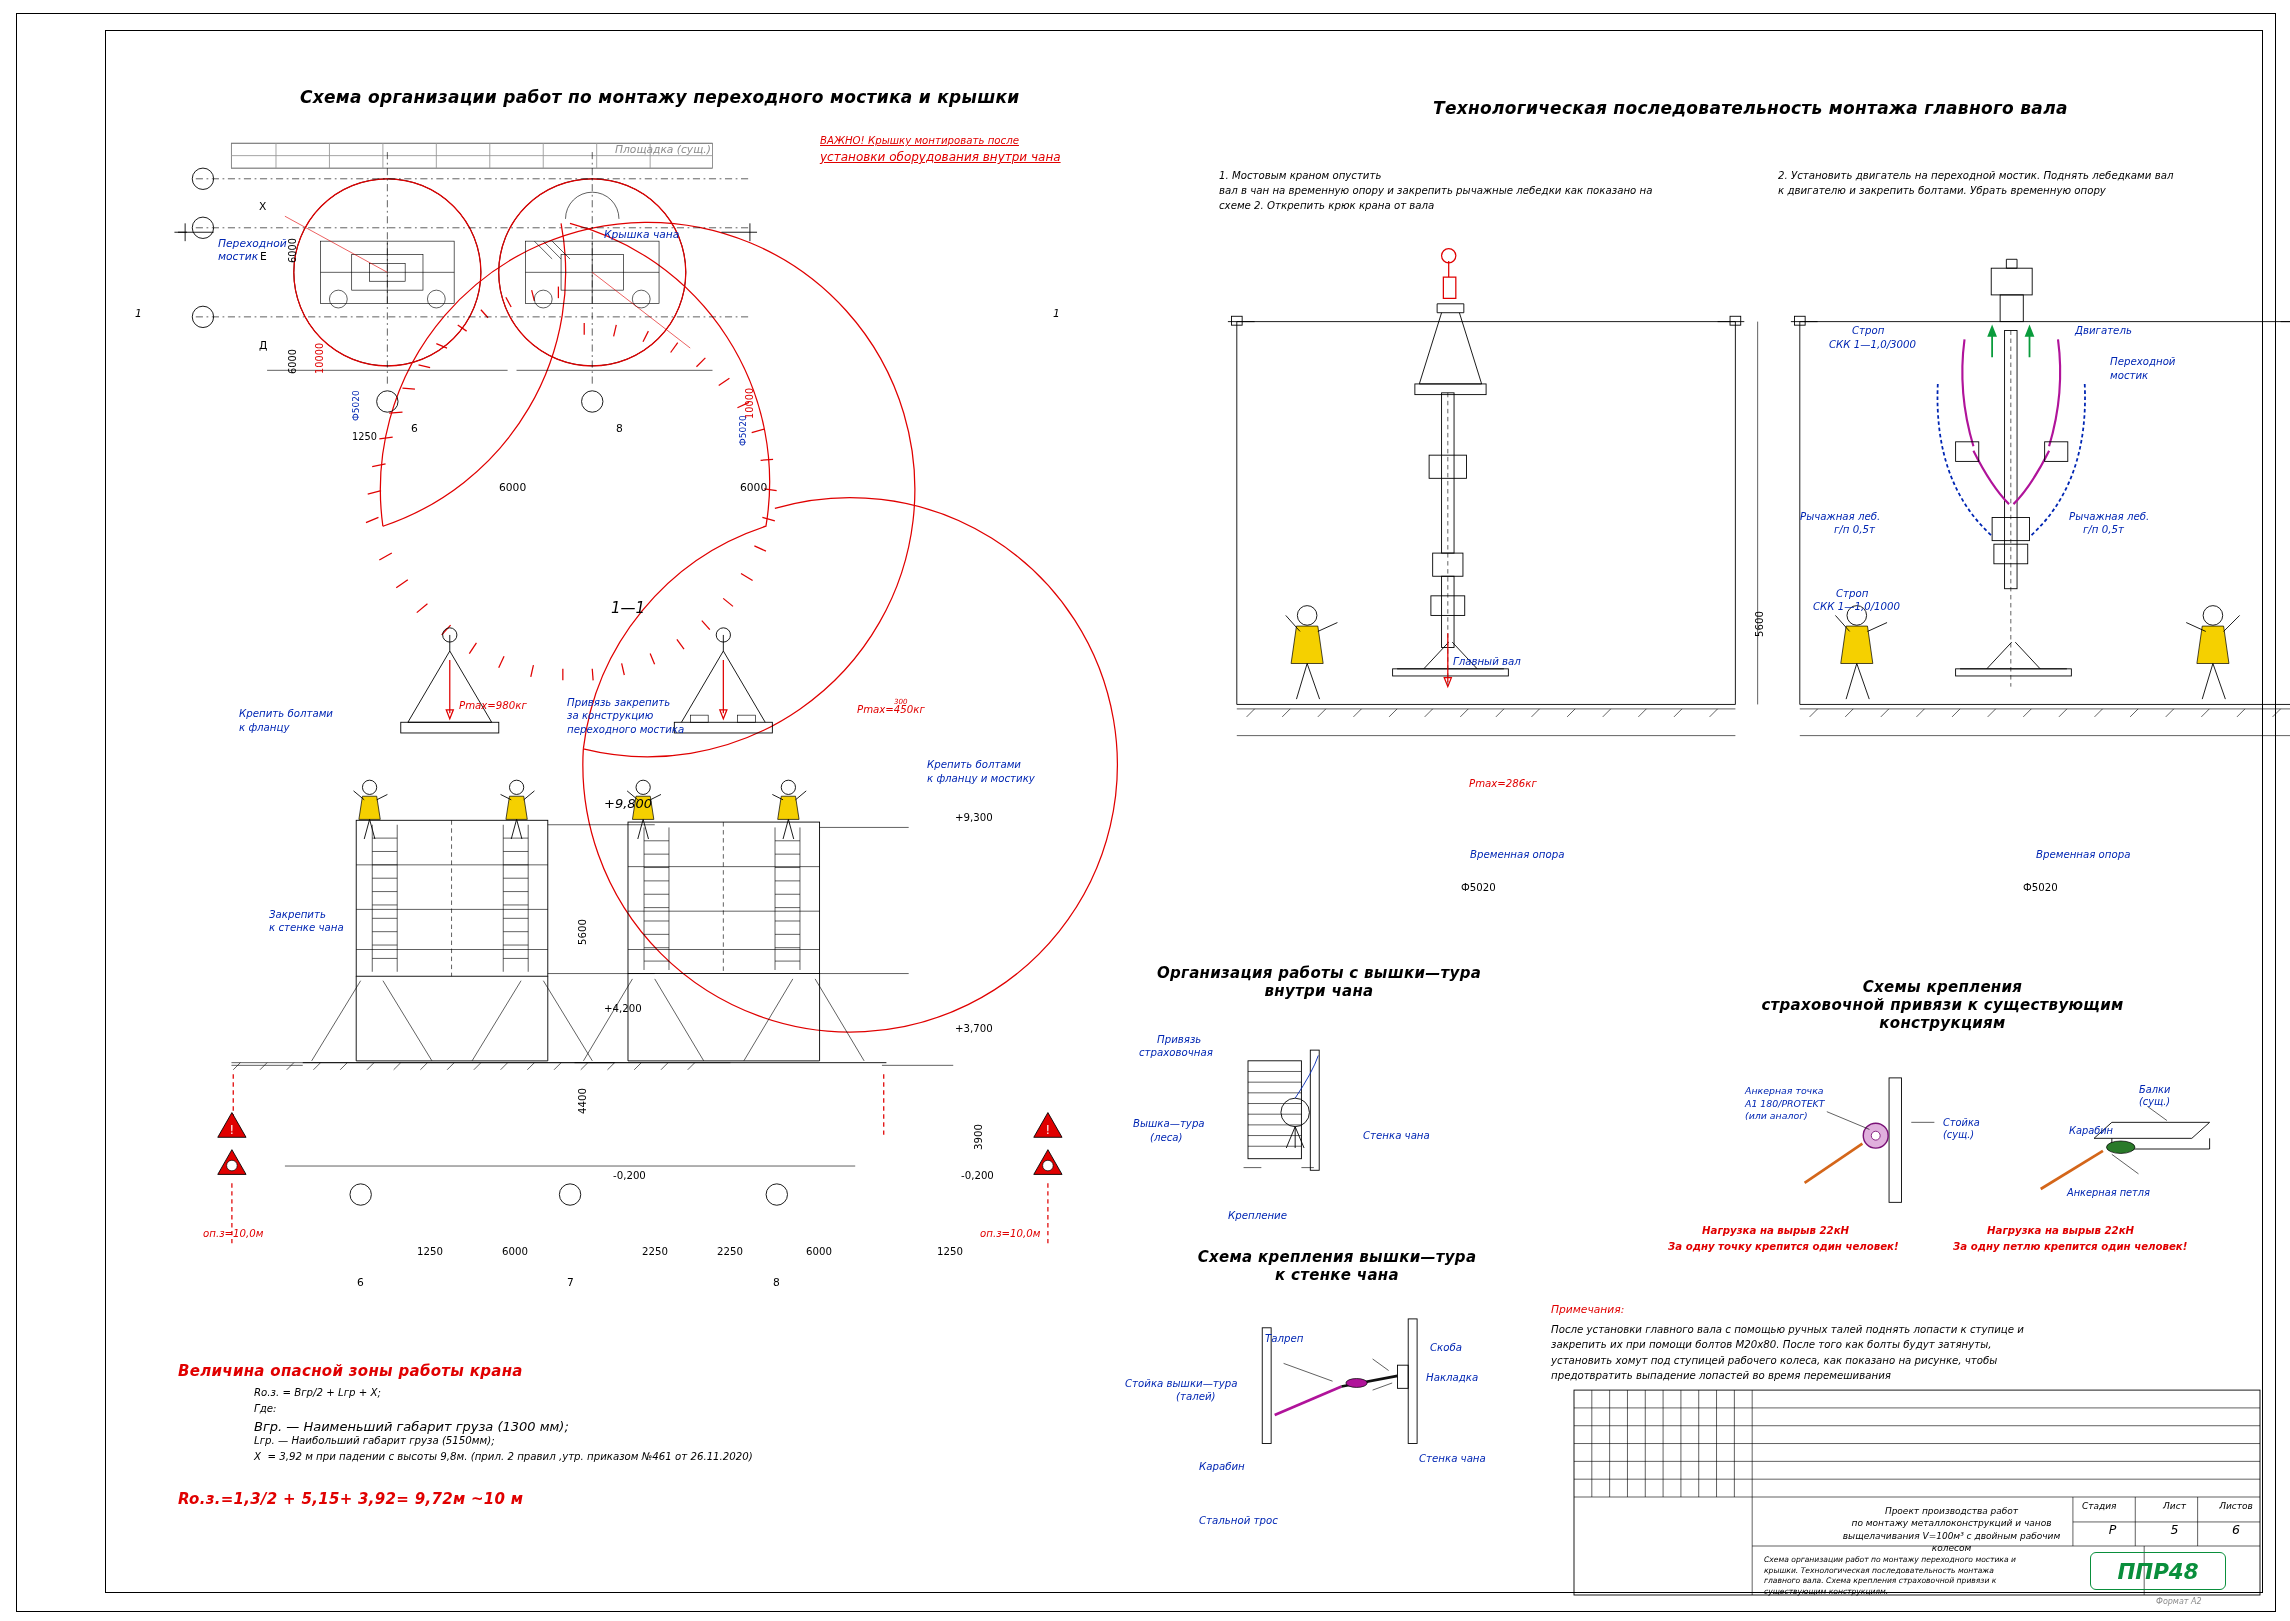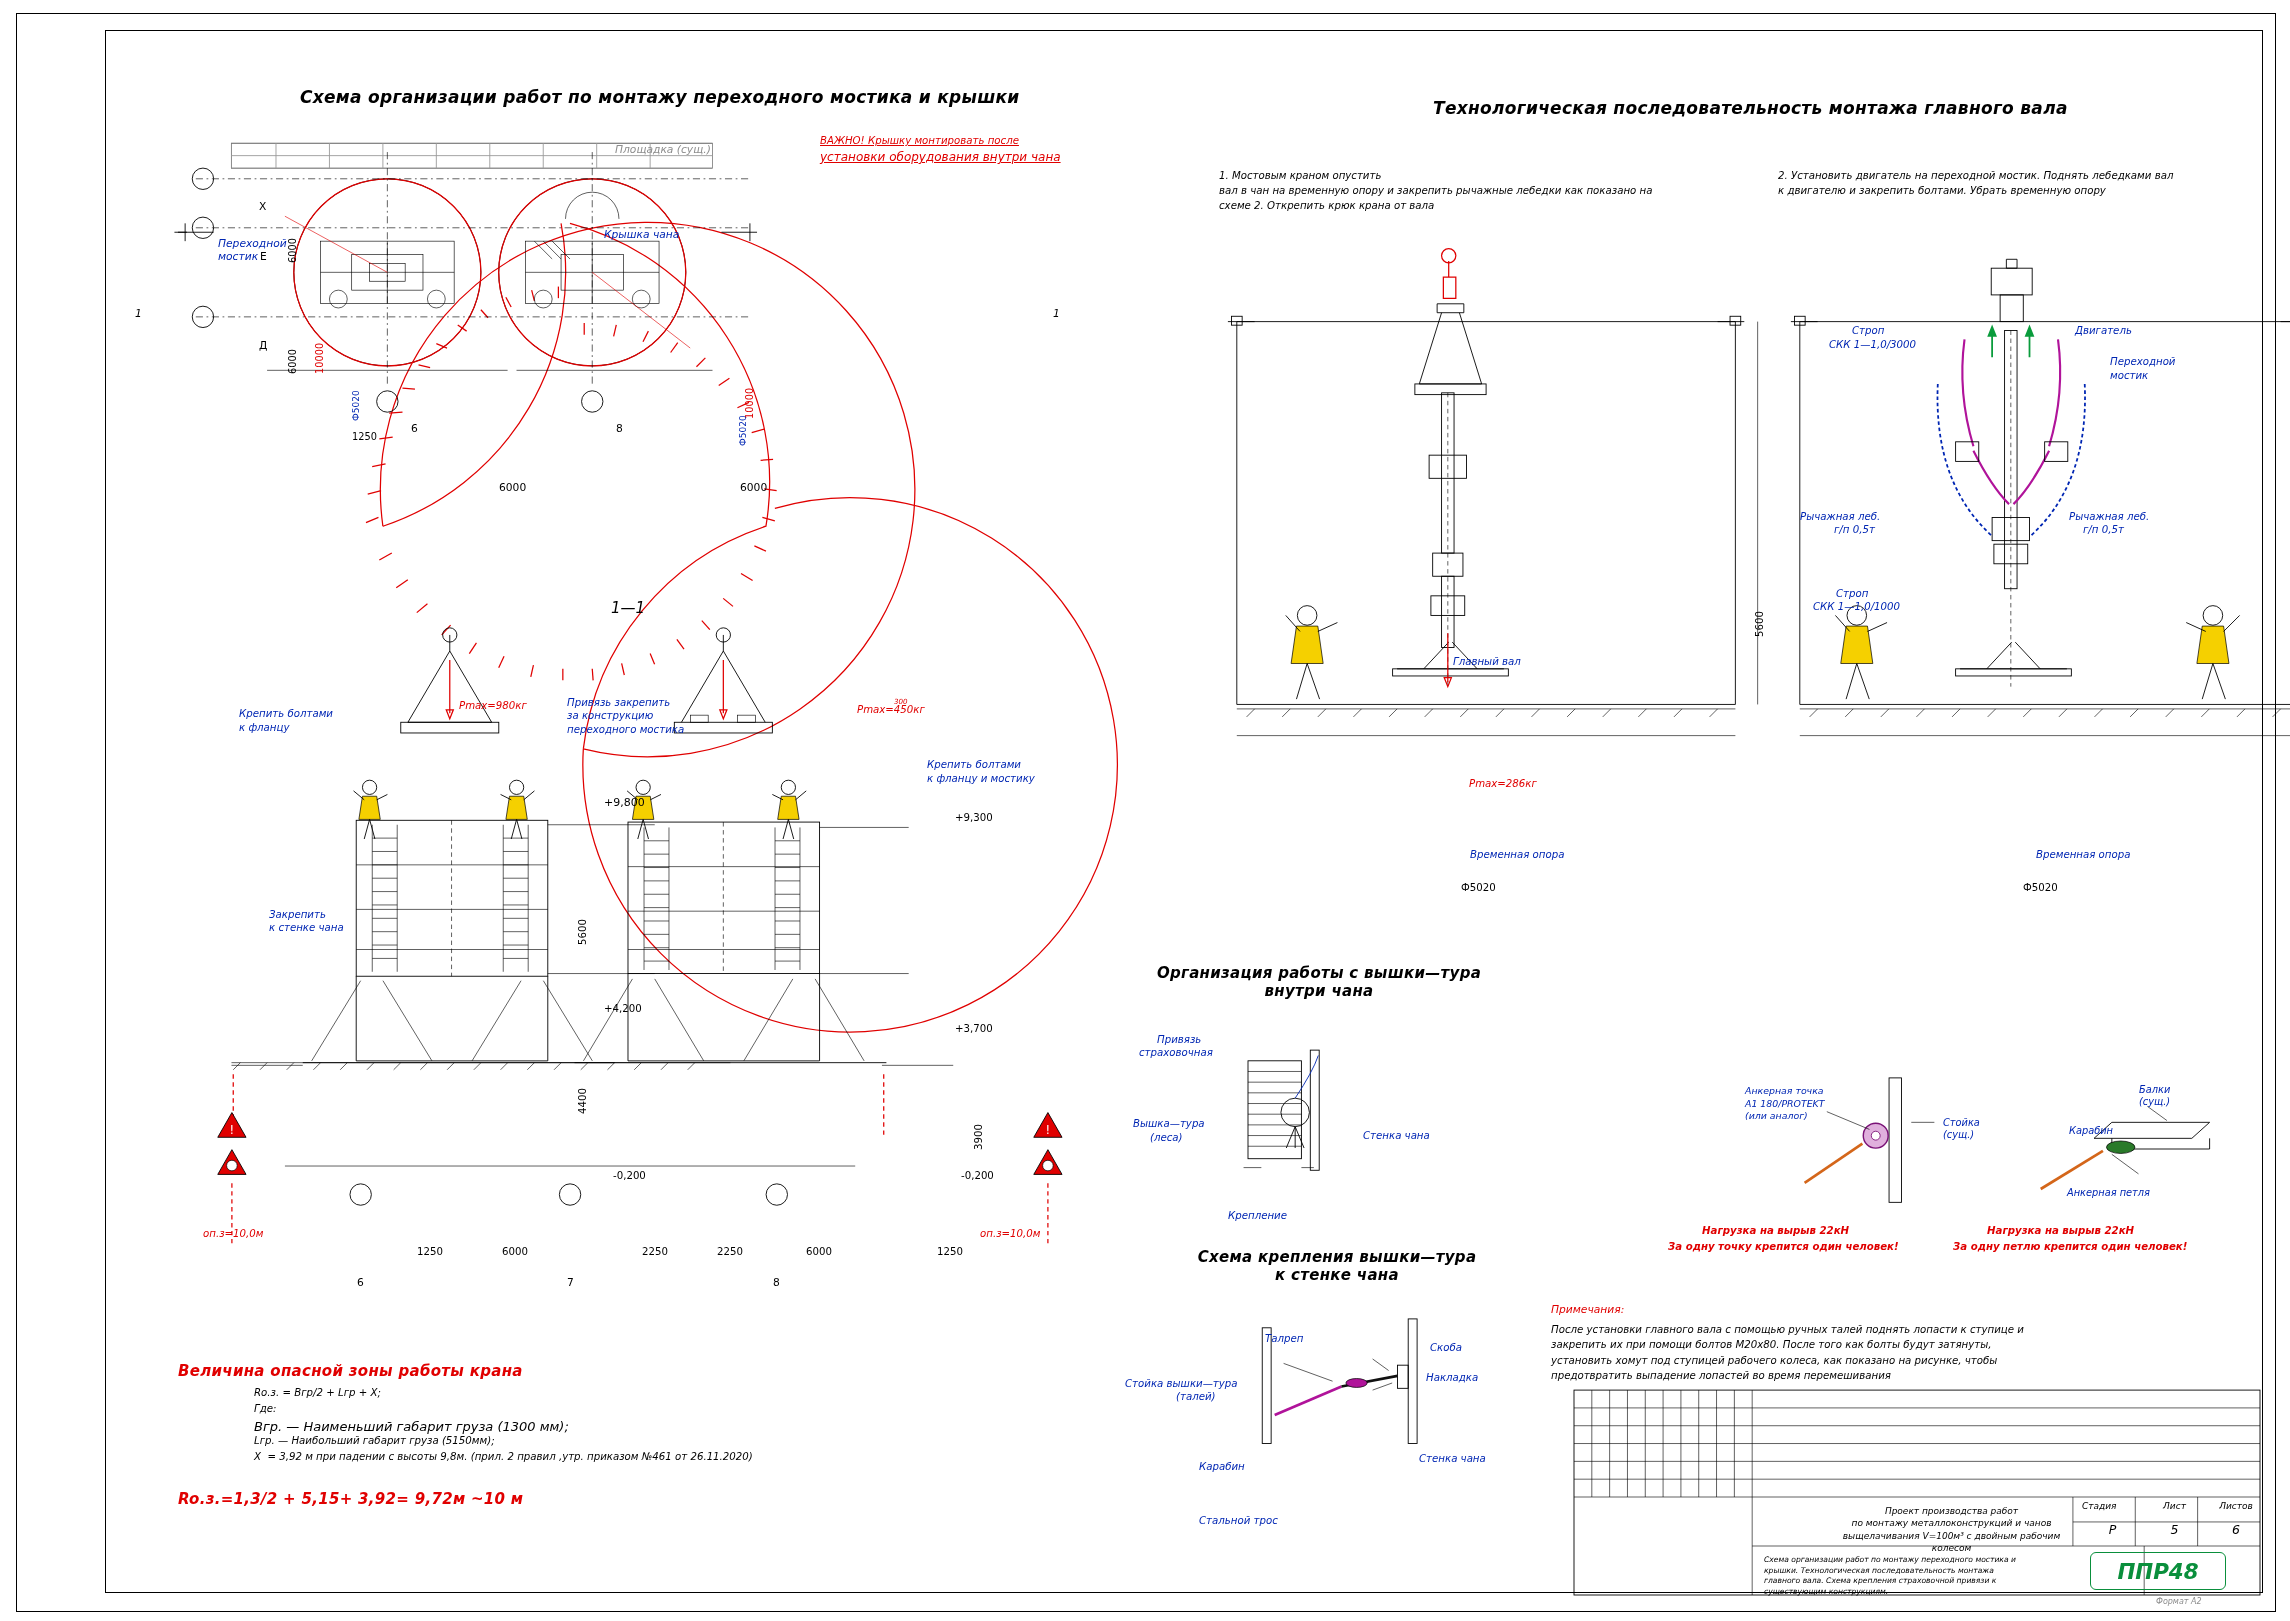--- a/index.html
+++ b/index.html
@@ -266,21 +266,21 @@
   <div class="t blue ital" style="left:567px;top:697px;font-size:10.2px;">Привязь закрепить</div>
   <div class="t blue ital" style="left:567px;top:710px;font-size:10.2px;">за конструкцию</div>
   <div class="t blue ital" style="left:567px;top:724px;font-size:10.2px;">переходного мостика</div>
   <div class="t red ital" style="left:857px;top:704px;font-size:10.2px;">Pmax=450кг</div>
   <div class="t red ital" style="left:894px;top:697px;font-size:7.1px;">300</div>
   <div class="t blue ital" style="left:927px;top:759px;font-size:10.2px;">Крепить болтами</div>
   <div class="t blue ital" style="left:927px;top:773px;font-size:10.2px;">к фланцу и мостику</div>
   <div class="t blue ital" style="left:269px;top:909px;font-size:10.2px;">Закрепить</div>
   <div class="t blue ital" style="left:269px;top:922px;font-size:10.2px;">к стенке чана</div>
 
-  <div class="t black" style="left:604px;top:796px;font-size:11px;">+9,800</div>
+  <div class="t black" style="left:604px;top:796px;font-size:13px;font-style:italic;">+9,800</div>
   <div class="t black" style="left:955px;top:812px;font-size:10.2px;">+9,300</div>
   <div class="t black" style="left:604px;top:1003px;font-size:10.2px;">+4,200</div>
   <div class="t black" style="left:955px;top:1023px;font-size:10.2px;">+3,700</div>
   <div class="t black" style="left:613px;top:1170px;font-size:10.2px;">-0,200</div>
   <div class="t black" style="left:961px;top:1170px;font-size:10.2px;">-0,200</div>
   <div class="t black" style="left:577px;top:945px;font-size:10.2px;transform:rotate(-90deg);transform-origin:left top;">5600</div>
   <div class="t black" style="left:577px;top:1114px;font-size:10.2px;transform:rotate(-90deg);transform-origin:left top;">4400</div>
   <div class="t black" style="left:973px;top:1150px;font-size:10.2px;transform:rotate(-90deg);transform-origin:left top;">3900</div>
   <div class="t red ital" style="left:203px;top:1228px;font-size:10.2px;">оп.з=10,0м</div>
   <div class="t red ital" style="left:980px;top:1228px;font-size:10.2px;">оп.з=10,0м</div>
@@ -457,20 +457,23 @@
   </svg>
   <div class="t blue ital" style="left:1265px;top:1333px;font-size:10.2px;">Талреп</div>
   <div class="t blue ital" style="left:1430px;top:1342px;font-size:10.2px;">Скоба</div>
   <div class="t blue ital" style="left:1426px;top:1372px;font-size:10.2px;">Накладка</div>
   <div class="t blue ital" style="left:1125px;top:1378px;font-size:10.2px;">Стойка вышки—тура</div>
   <div class="t blue ital" style="left:1176px;top:1391px;font-size:10.2px;">(талей)</div>
   <div class="t blue ital" style="left:1199px;top:1461px;font-size:10.2px;">Карабин</div>
   <div class="t blue ital" style="left:1419px;top:1453px;font-size:10.2px;">Стенка чана</div>
   <div class="t blue ital" style="left:1199px;top:1515px;font-size:10.2px;">Стальной трос</div>
 
+  <div class="t black title-h" style="left:1693px;top:978px;font-size:15px;text-align:center;width:499px;white-space:pre-line;">Схемы крепления
+страховочной привязи к существующим
+конструкциям</div>
 
   <svg width="267" height="160" style="left:1720px;top:1069px;" viewBox="0 0 300 180">
     <rect class="ln" x="190" y="10" width="14" height="140" fill="#b9d4ea"></rect>
     <circle cx="175" cy="75" r="14" fill="#e0b0dd" stroke="#7a1277" stroke-width="1.6"></circle>
     <circle cx="175" cy="75" r="5" fill="#fff" stroke="#7a1277" stroke-width="1"></circle>
     <path stroke="#d4661a" stroke-width="3" fill="none" d="M95 128 L160 84"></path>
     <path class="ln thin" d="M120 48 L168 68 M215 60 h26"></path>
   </svg>
   <div class="t blue ital" style="left:1745px;top:1085px;font-size:9.4px;">Анкерная точка</div>
   <div class="t blue ital" style="left:1745px;top:1098px;font-size:9.4px;">А1 180/PROTEKT</div>

